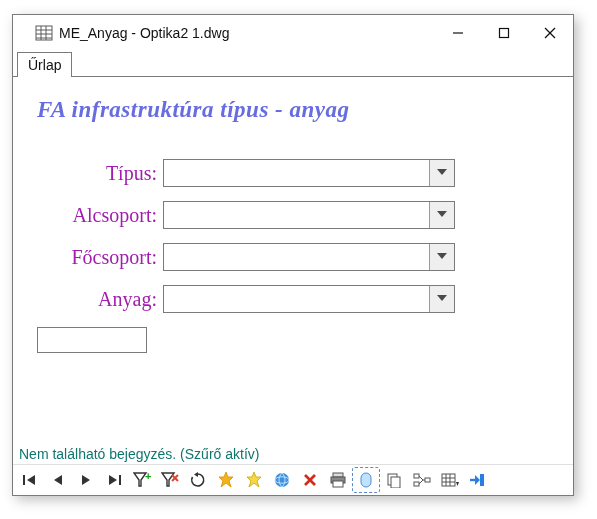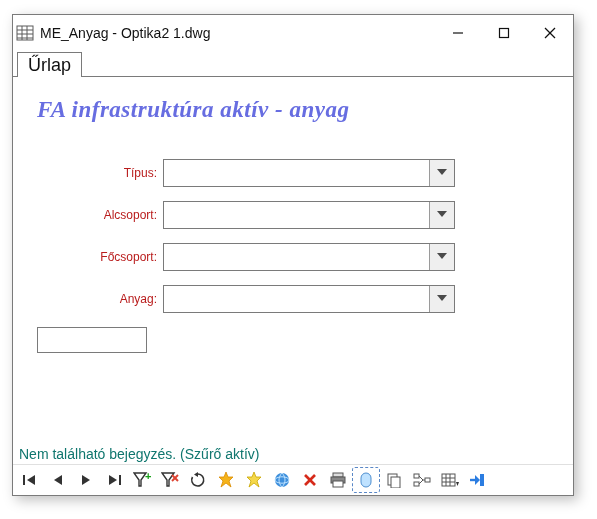--- a/index.html
+++ b/index.html
@@ -19,21 +19,21 @@
     width: 560px; height: 480px;
     background: #fff;
     border: 1px solid #7a7a7a;
     box-shadow: 4px 4px 12px rgba(0,0,0,0.25);
     display: flex; flex-direction: column;
   }
   
   .titlebar {
     height: 36px;
     display: flex; align-items: center;
-    padding-left: 3px;
+    padding-left: 22px;
   }
   .titlebar .app-icon {
     width: 18px; height: 18px;
     margin-right: 6px;
     display: inline-block;
   }
   .titlebar .app-icon svg { display:block; }
   .titlebar .title-text {
     font-size: 14px; color: #111;
   }
@@ -46,21 +46,21 @@
   .winbtn svg { display:block; }
   
   .tabs-row {
     height: 26px;
     display:flex; align-items:flex-end;
     padding-left: 4px;
   }
   .tab {
     height: 24px;
     padding: 0 10px;
-    font-size: 18px;
+    font-size: 14px;
     color:#111;
     display:flex; align-items:center;
     border:1px solid transparent;
     border-bottom: none;
     position:relative;
   }
   .tab.active {
     border-color:#7a7a7a;
     background:#fff;
     z-index:2;
@@ -92,21 +92,21 @@
     margin-top: 4px;
     font-family: Georgia, "Times New Roman", serif;
   }
   .field-row {
     display:flex; align-items:center;
     margin-bottom: 14px;
   }
   .field-label {
     width: 120px; text-align:right;
     padding-right: 6px;
-    font-size: 12px; color:#b91c1c;
+    font-size: 20px; color:#a21caf;font-family:Liberation Serif, serif;
   }
   .combo {
     width: 290px; height: 26px;
     border:1px solid #7a7a7a;
     display:flex; align-items:stretch;
     background:#fff;
   }
   .combo input {
     flex:1; border:none; outline:none; padding:0 4px;
     font-size:14px; background:transparent;
@@ -187,21 +187,21 @@
   </div>
 
   <div class="tabs-row">
     <div class="tab active">
       <span>Űrlap</span>
     </div>
   </div>
   <div class="tabs-underline"></div>
 
   <div class="form-area">
-    <div class="form-title">FA infrastruktúra aktív - anyag</div>
+    <div class="form-title">FA infrastruktúra típus - anyag</div>
 
     <div class="field-row">
       <div class="field-label">Típus:</div>
       <div class="combo">
         <input value="" style="">
         <div class="dd-btn">
           <svg width="10" height="8">
                 <polygon points="0,0 10,0 5,6" fill="#4a4a4a"></polygon>
               </svg>
         </div>

